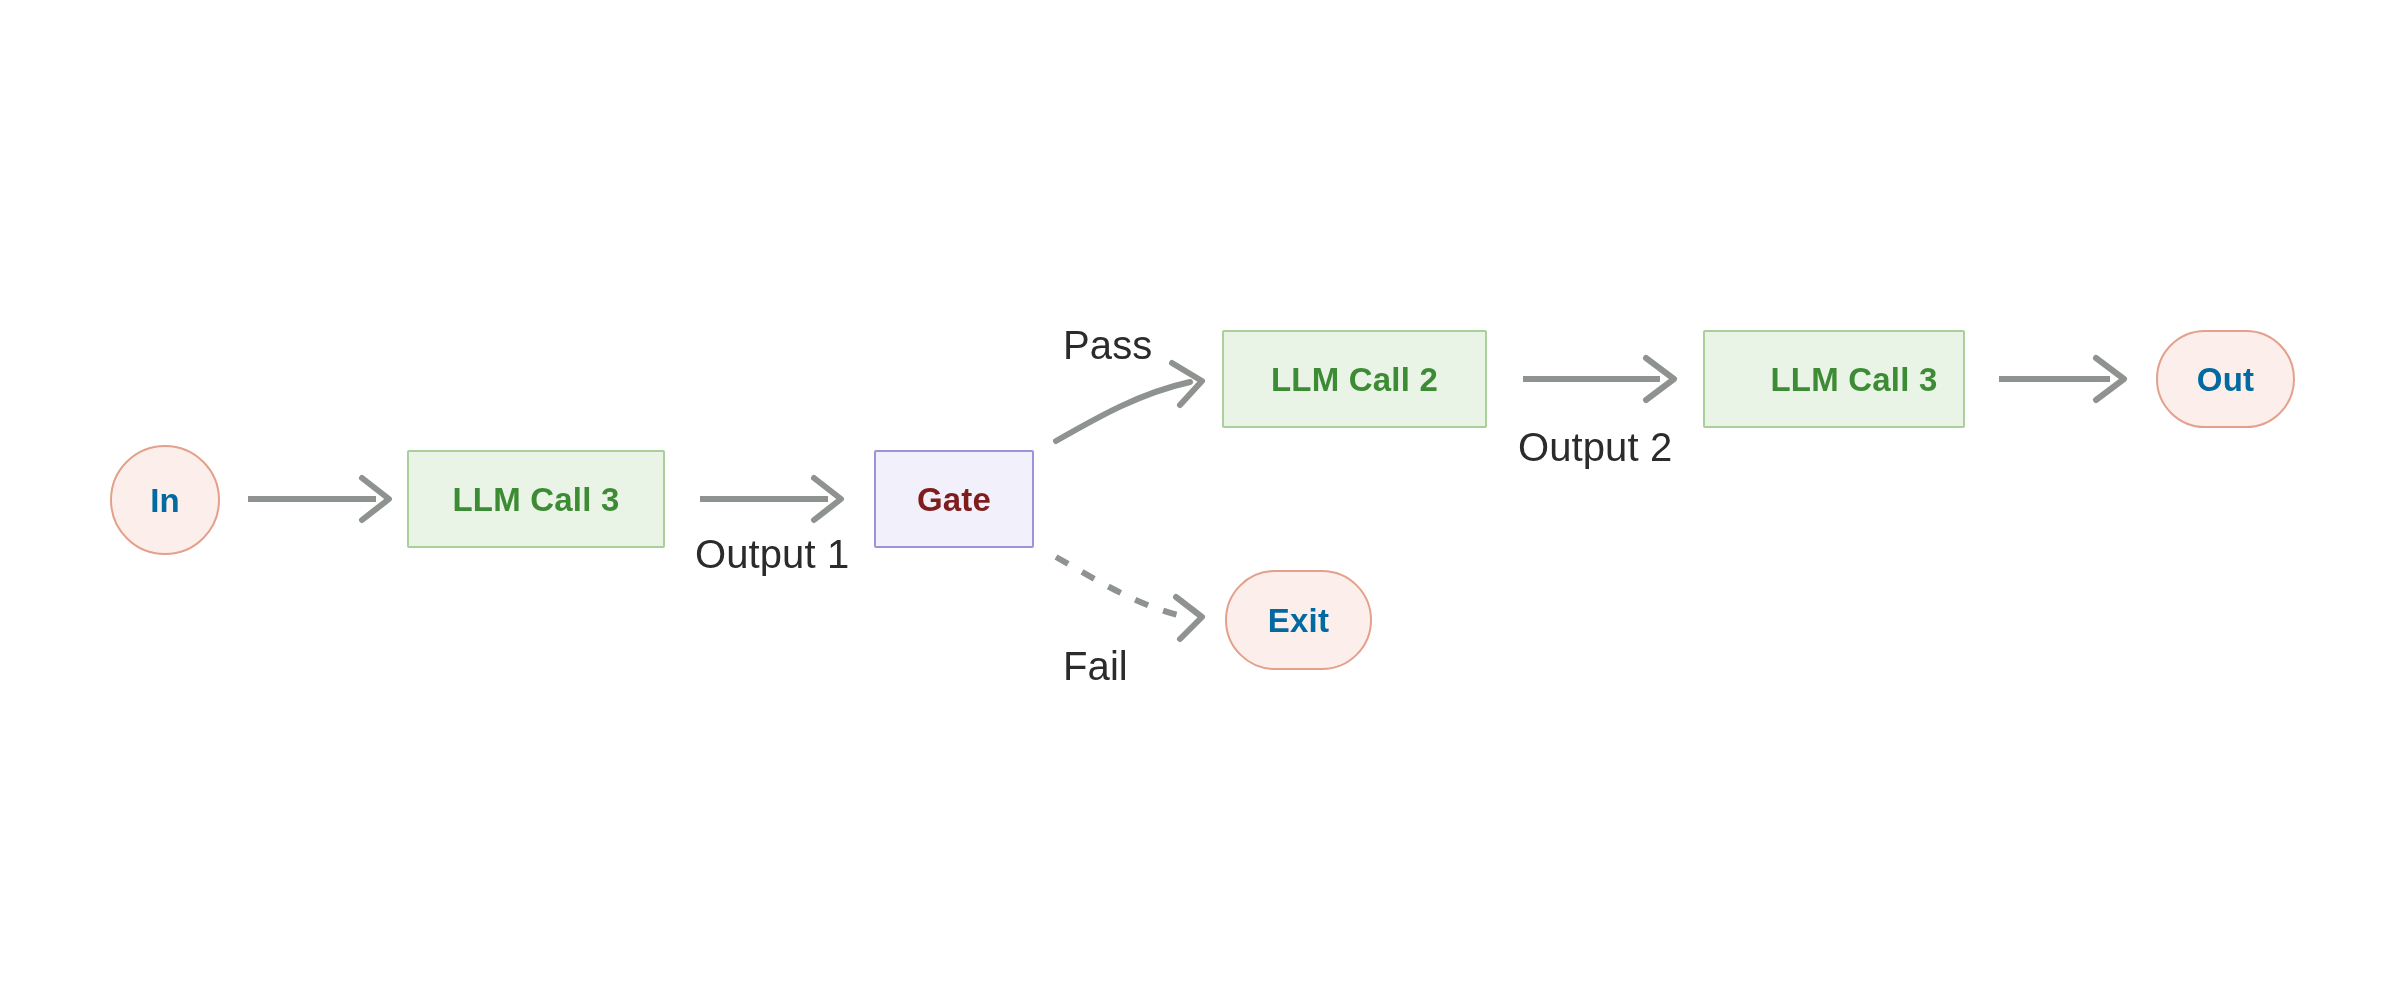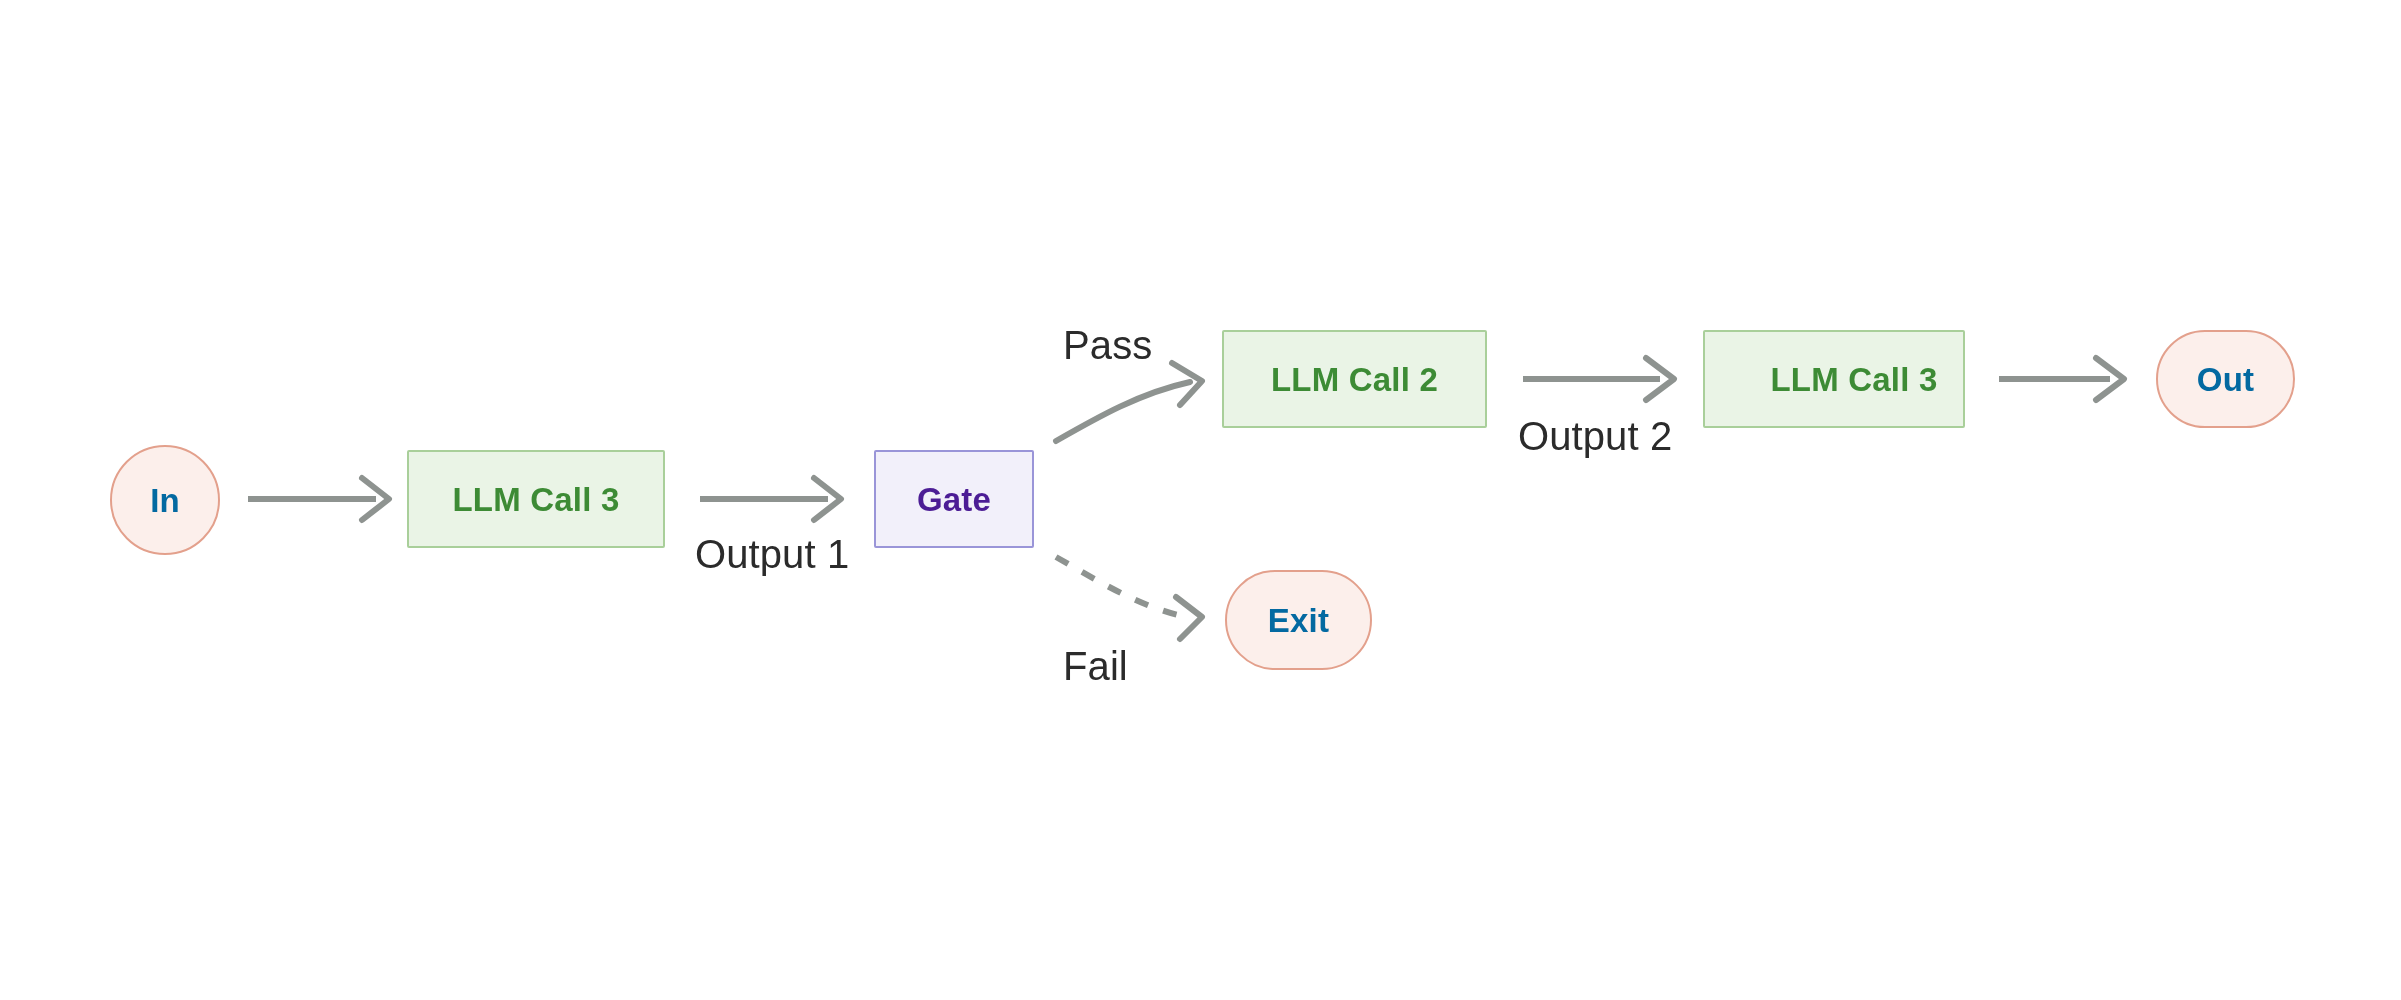--- a/index.html
+++ b/index.html
@@ -54,21 +54,21 @@
     color: #3d8b35;
     font-weight: bold;
     font-size: 33px;
     letter-spacing: 0.2px;
   }
   
   .node.decision {
     background: #f2f0fa;
     border: 2.5px solid #9a95d8;
     border-radius: 2px;
-    color: #4c1d95;
+    color: #7f1d1d;
     font-weight: bold;
     font-size: 33px;
     letter-spacing: 0.2px;
   }
   
   .edge-label {
     position: absolute;
     color: #2b2b2b;
     font-size: 40px;
     font-weight: normal;
@@ -138,19 +138,19 @@
   <div class="node terminal" style="left:2156px; top:330px; width:139px; height:98px;">
     <span>Out</span>
   </div>
 
   <div class="node terminal" style="left:1225px; top:570px; width:147px; height:100px;">
     <span>Exit</span>
   </div>
 
   <div class="edge-label" style="left:695px; top:534px;">Output 1</div>
 
-  <div class="edge-label" style="left:1518px; top:416px;">Output 2</div>
+  <div class="edge-label" style="left:1518px; top:427px;">Output 2</div>
 
   <div class="edge-label" style="left:1063px; top:325px;">Pass</div>
 
   <div class="edge-label" style="left:1063px; top:646px;">Fail</div>
 
 </div>
 
 </body></html>

